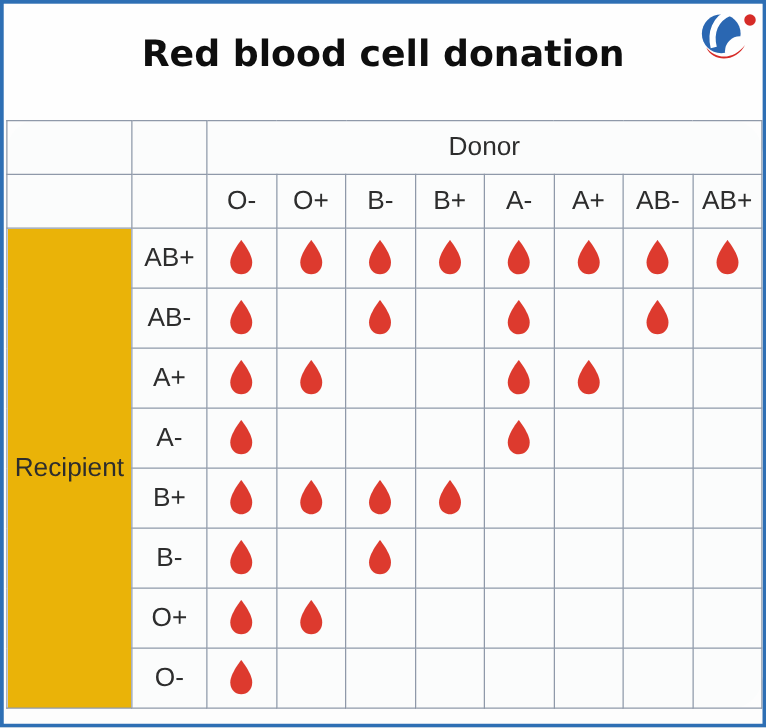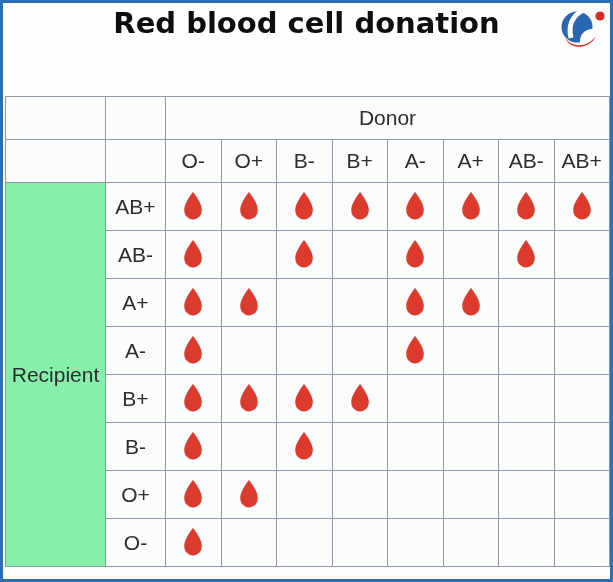--- a/index.html
+++ b/index.html
@@ -2,21 +2,21 @@
 <html><head>
 <meta charset="utf-8">
 <style>
   html,body{margin:0;padding:0;background:#e8e8e8;}
   .frame{
     width:613px;height:582px;box-sizing:border-box;
     border:3px solid #2e6fb4;background:#fdfdfd;
     font-family:"Liberation Sans",sans-serif;
     position:relative;overflow:hidden;
   }
-  .title-area{height:93px;position:relative;text-align:center;padding-top:0;box-sizing:border-box;background:#fefefe;}
+  .title-area{height:93px;position:relative;text-align:center;padding-top:20px;box-sizing:border-box;background:#fefefe;}
   .title-line{
     font-family:"DejaVu Sans","Liberation Sans",sans-serif;
     font-weight:bold;font-size:29px;line-height:40px;color:#0e0e0e;
     letter-spacing:0px;
   }
   .logo{position:absolute;top:4px;right:5px;width:48px;height:46px;}
   table.compat{
     border-collapse:collapse;table-layout:fixed;
     width:605px;margin-left:2px;
     background:#fbfcfc;
@@ -25,21 +25,21 @@
   table.compat td, table.compat th{
     border:1px solid #8f99a9;
     font-weight:normal;font-size:21px;color:#2d2d2d;
     text-align:center;vertical-align:middle;
     padding:0;overflow:hidden;
   }
   tr.hdr-donor{height:43px;}
   tr.hdr-types{height:43px;}
   tbody tr{height:48px;}
   th.recipient-cell{
-    text-align:left;padding-left:8px;font-size:21px;color:#333;background:#86efac;
+    text-align:left;padding-left:8px;font-size:21px;color:#333;background:#eab308;
   }
   .drop-wrap{display:flex;align-items:center;justify-content:center;height:100%;}
 </style>
 </head>
 <body>
 
 <div class="frame">
 
   <div class="title-area">
     <div class="title-line">Red blood cell donation</div>

